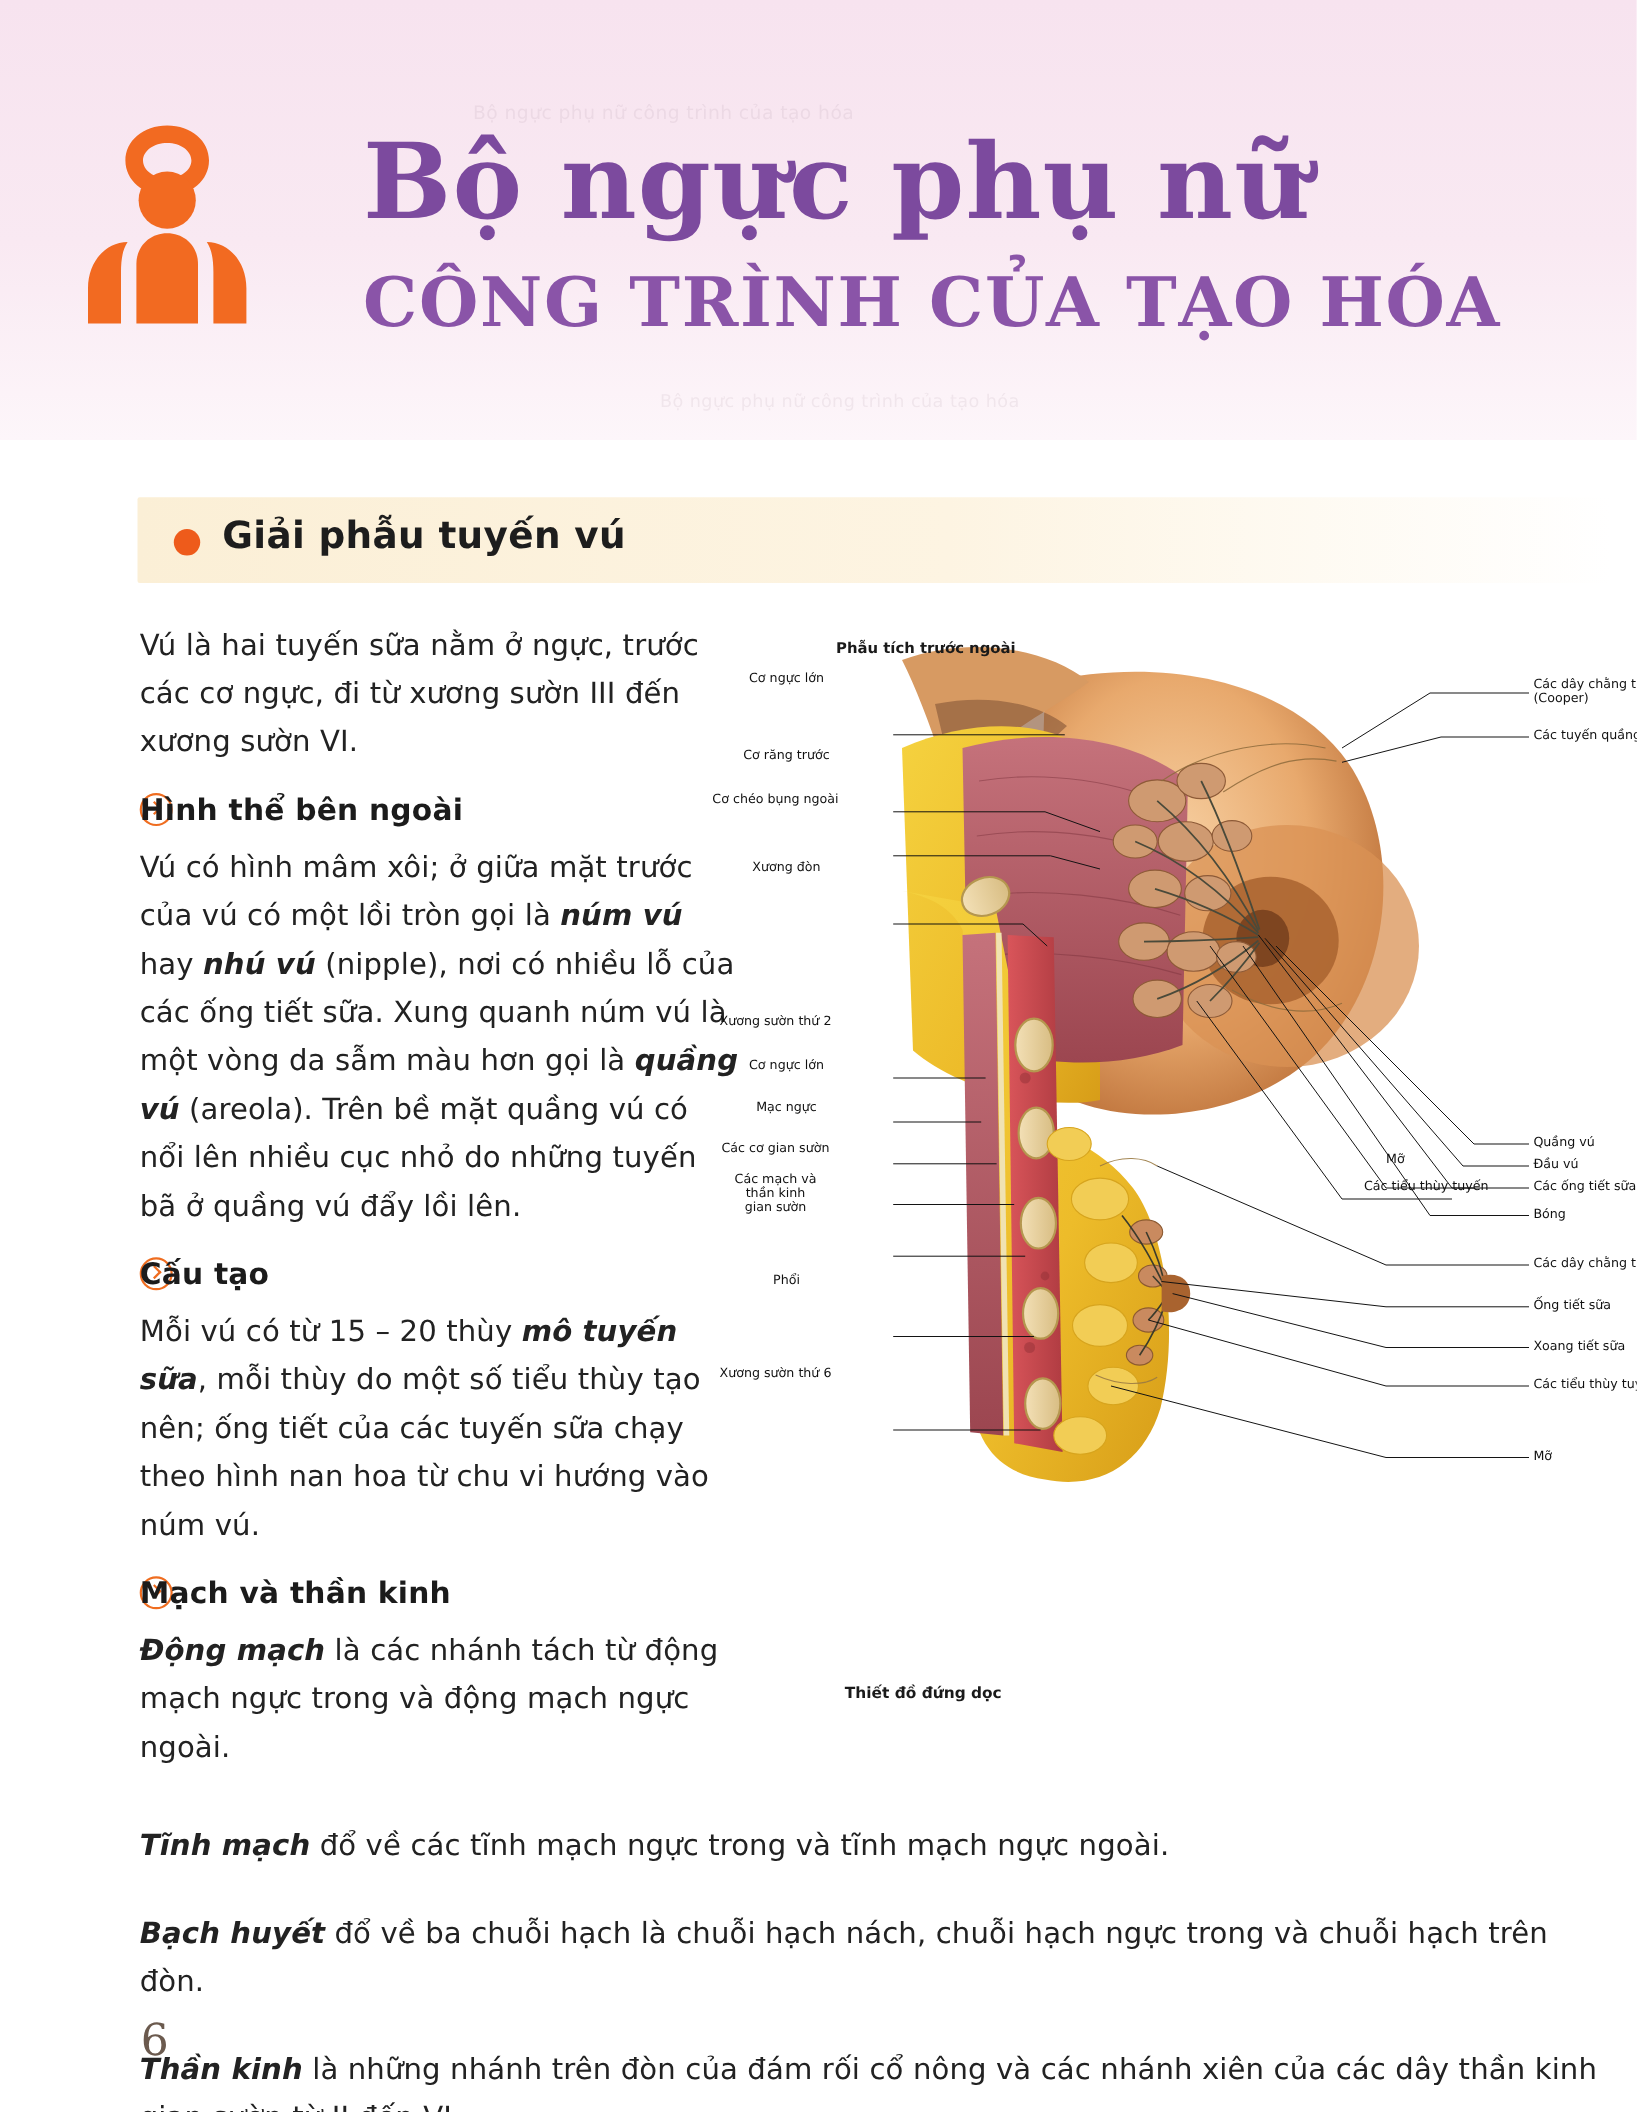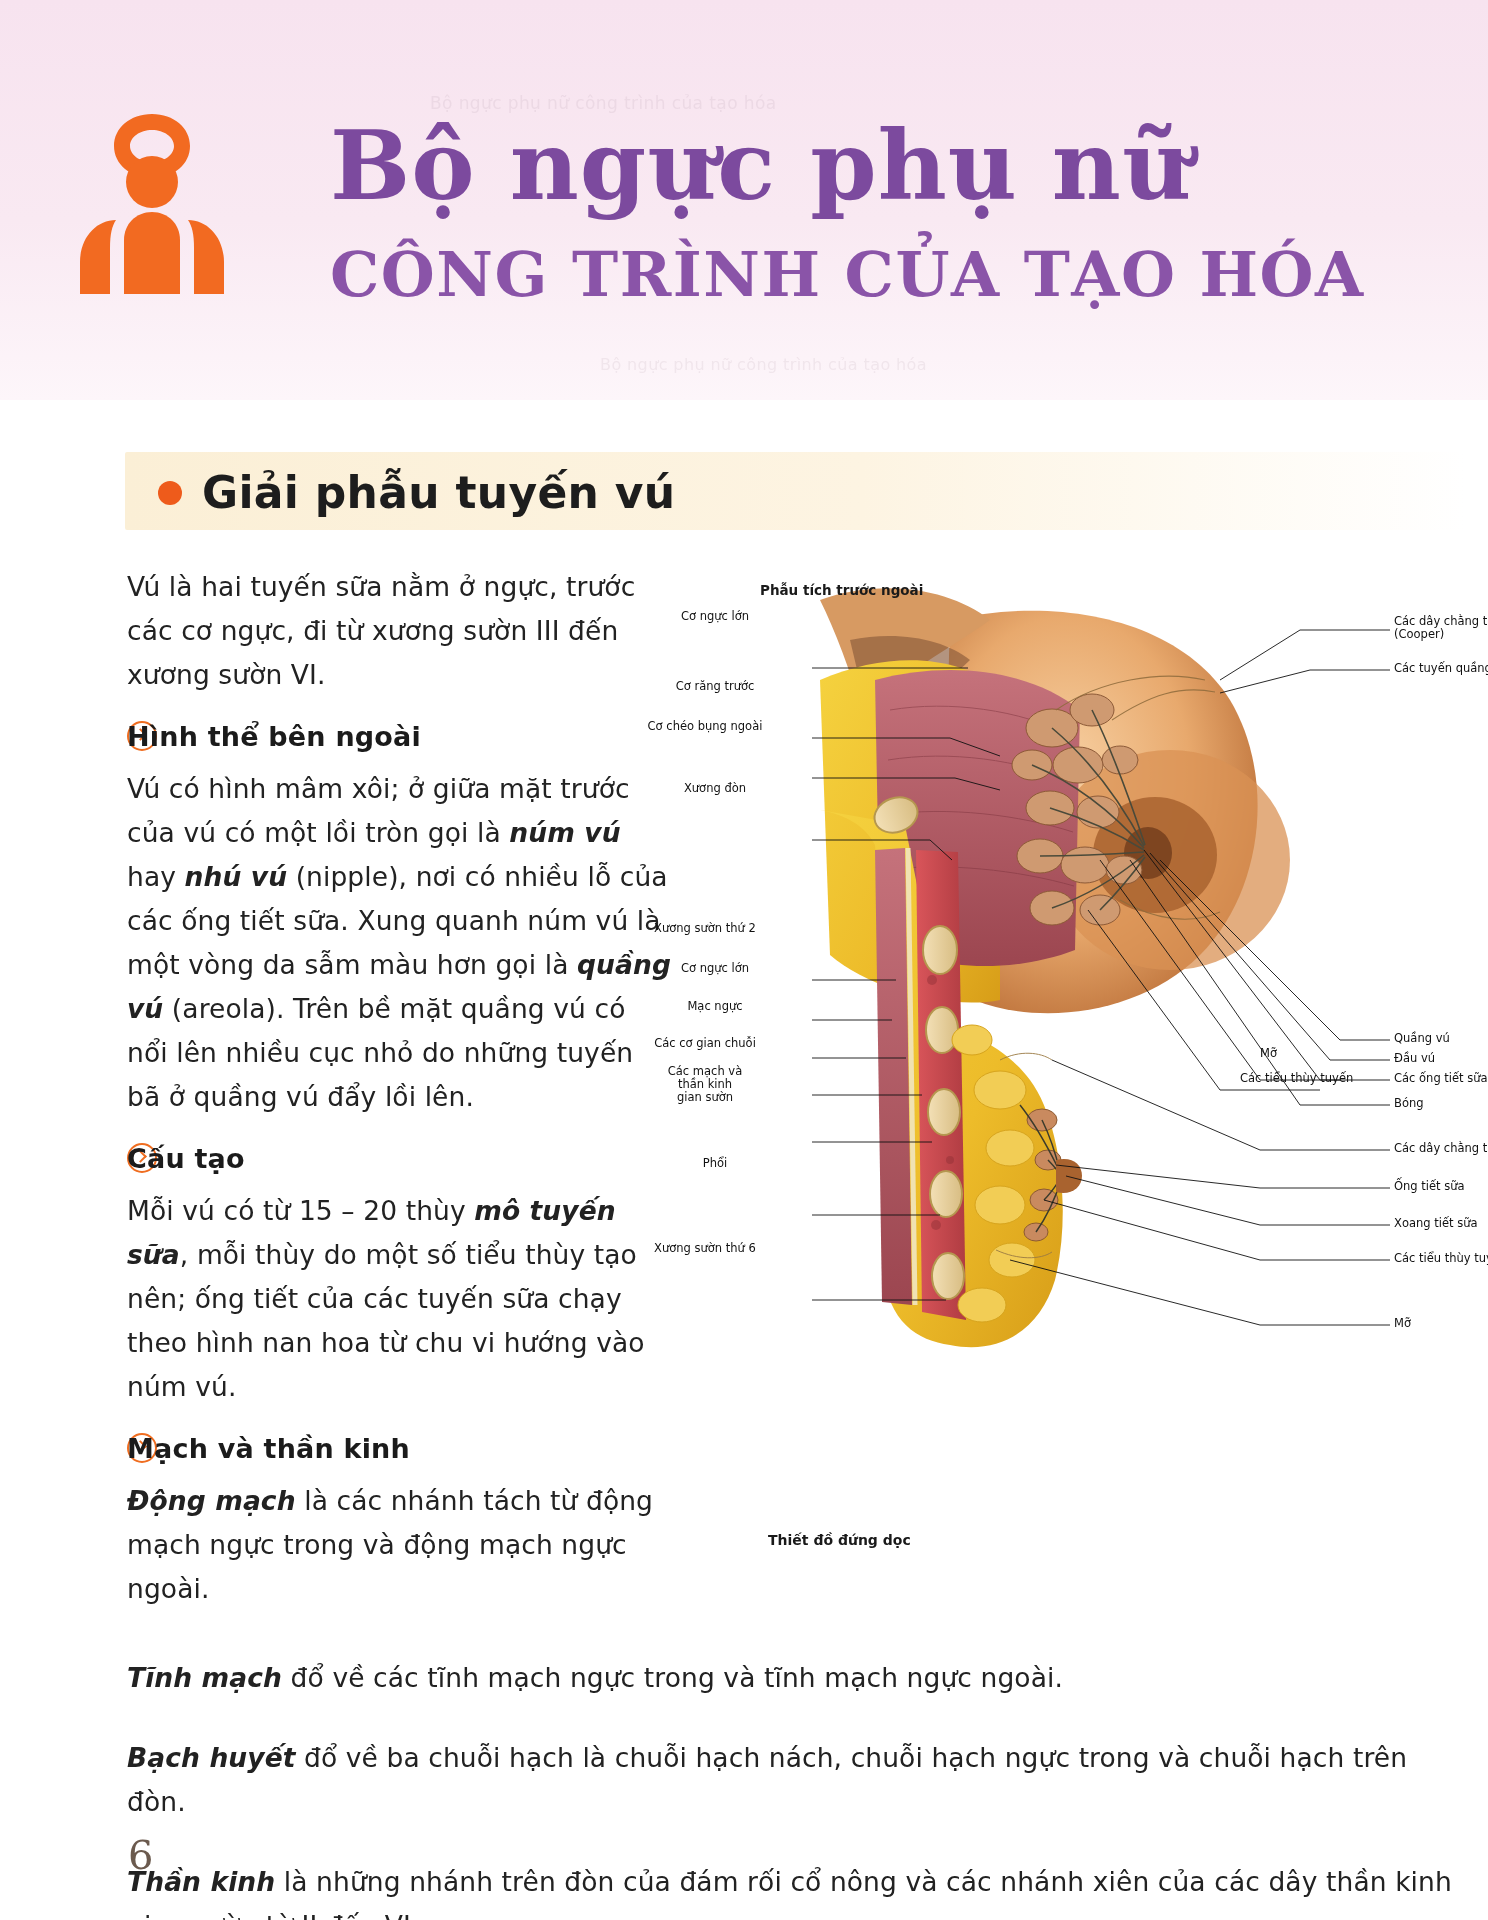--- a/index.html
+++ b/index.html
@@ -93,21 +93,21 @@
     height: 24px;
     border-radius: 50%;
     background: #ee5b1b;
   }
   .section-title {
     position: absolute;
     left: 202px;
     top: 467px;
     font-family: "DejaVu Sans", sans-serif;
     font-weight: bold;
-    font-size: 44px;
+    font-size: 34px;
     color: #1d1d1d;
     letter-spacing: .3px;
     white-space: nowrap;
   }
 
   
   .col-left {
     position: absolute;
     left: 127px;
     top: 565px;
@@ -450,21 +450,21 @@
     </g>
   </svg>
 
   <div class="lbl r" style="left:-80px; top:50px; width:190px;">Cơ ngực lớn</div>
   <div class="lbl r" style="left:-80px; top:120px; width:190px;">Cơ răng trước</div>
   <div class="lbl r" style="left:-100px; top:160px; width:210px;">Cơ chéo bụng ngoài</div>
   <div class="lbl r" style="left:-80px; top:222px; width:190px;">Xương đòn</div>
   <div class="lbl r" style="left:-100px; top:362px; width:210px;">Xương sườn thứ 2</div>
   <div class="lbl r" style="left:-80px; top:402px; width:190px;">Cơ ngực lớn</div>
   <div class="lbl r" style="left:-80px; top:440px; width:190px;">Mạc ngực</div>
-  <div class="lbl r" style="left:-100px; top:477px; width:210px;">Các cơ gian chuỗi</div>
+  <div class="lbl r" style="left:-100px; top:477px; width:210px;">Các cơ gian sườn</div>
   <div class="lbl r" style="left:-100px; top:505px; width:210px;">Các mạch và
 thần kinh
 gian sườn</div>
   <div class="lbl r" style="left:-80px; top:597px; width:190px;">Phổi</div>
   <div class="lbl r" style="left:-100px; top:682px; width:210px;">Xương sườn thứ 6</div>
 
   <div class="lbl" style="left:694px; top:55px; width:200px;">Các dây chằng treo
 (Cooper)</div>
   <div class="lbl" style="left:694px; top:102px; width:200px;">Các tuyến quầng vú</div>
   <div class="lbl" style="left:694px; top:472px; width:200px;">Quầng vú</div>

